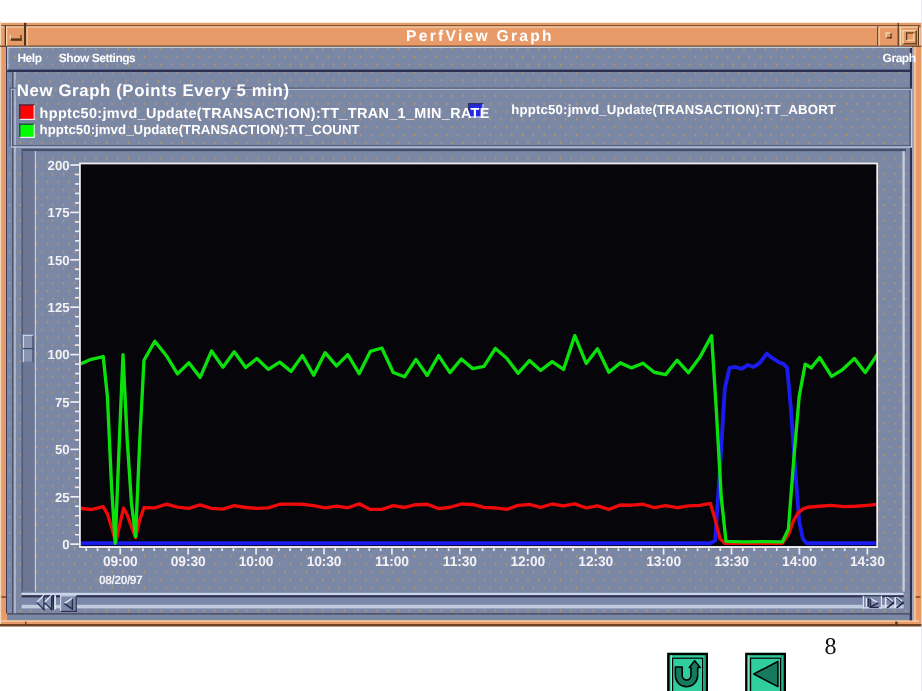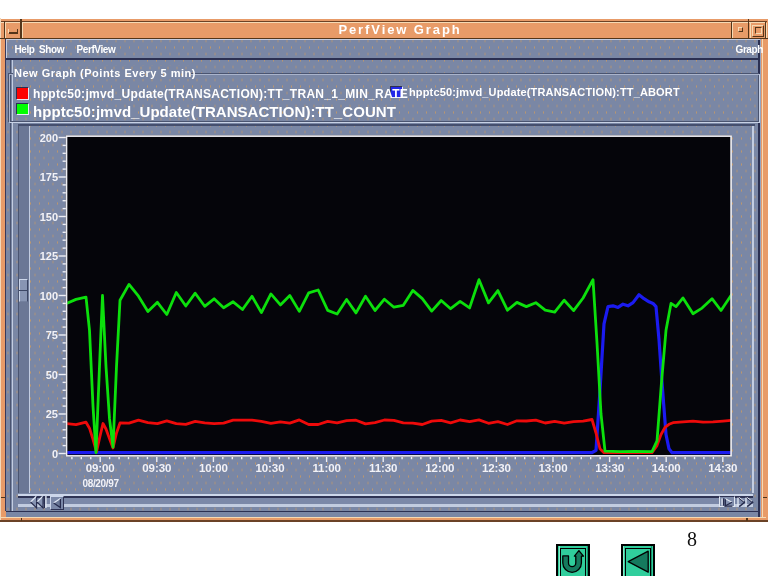--- a/index.html
+++ b/index.html
@@ -56,38 +56,38 @@
 
 <div class="abs txt" style="left:0;top:22px;width:800px;text-align:center;font-size:13px;letter-spacing:1.9px">PerfView Graph</div>
 
 <div class="abs" style="left:4.6px;top:39.3px;width:1.4px;height:472.1px;background:#39395a"></div>
 
 <div class="abs dots" style="left:6.1px;top:39.3px;width:752.3px;height:472.1px;background-color:#7a87a5"></div>
 
 <div class="abs" style="left:6px;top:39.3px;width:753.8px;height:19.6px;border-top:1.4px solid #c3cde1;border-left:1.4px solid #c3cde1"></div>
 <div class="abs" style="left:6px;top:58.2px;width:753.8px;height:1.7px;background:#2b3052"></div>
 <div class="abs txt" style="left:14.5px;top:43.5px;font-size:10px;letter-spacing:-0.4px">Help</div>
-<div class="abs txt" style="left:39px;top:43.5px;font-size:10px;letter-spacing:-0.4px">Show</div>
-<div class="abs txt" style="left:76.5px;top:43.5px;font-size:10px;letter-spacing:-0.4px">PerfView</div>
+<div class="abs txt" style="left:49px;top:43.5px;font-size:10px;letter-spacing:-0.4px">Show</div>
+<div class="abs txt" style="left:76.5px;top:43.5px;font-size:10px;letter-spacing:-0.4px">Settings</div>
 <div class="abs txt" style="left:735.5px;top:43.5px;font-size:10px;letter-spacing:-0.4px">Graph</div>
 
 <div class="abs" style="left:10.4px;top:60.3px;width:1.1px;height:451px;background:#4a5470"></div>
 <div class="abs" style="left:11.5px;top:60.3px;width:1.3px;height:451px;background:#c3cde1"></div>
 
 <div class="abs" style="left:8.2px;top:72.8px;width:750.6px;height:49.3px;border:1.2px solid #4a5470"></div>
 <div class="abs" style="left:9.4px;top:74px;width:750.6px;height:49.3px;border:1.2px solid #c7d1e5;border-top-color:#aab4cc;border-left-color:#aab4cc"></div>
 <div class="abs dots" style="left:12.8px;top:66px;width:178.6px;height:13px;background-color:#7a87a5"></div>
-<div class="abs txt" style="left:14px;top:66.5px;font-size:11px;letter-spacing:0.5px">New Graph (Points Every 5 min)</div>
+<div class="abs txt" style="left:14px;top:66.5px;font-size:14px;letter-spacing:0.5px">New Graph (Points Every 5 min)</div>
 
 <div class="abs" style="left:16px;top:87px;width:13.4px;height:12.6px;background:#fd0202;border-top:1.8px solid #2b3052;border-left:1.8px solid #2b3052;border-bottom:1.8px solid #e7ecf7;border-right:1.8px solid #e7ecf7"></div>
 <div class="abs" style="left:390px;top:85.6px;width:13.4px;height:12.6px;background:#2228e8;border-top:1.8px solid #2b3052;border-left:1.8px solid #2b3052;border-bottom:1.8px solid #e7ecf7;border-right:1.8px solid #e7ecf7"></div>
 <div class="abs" style="left:16px;top:102.8px;width:13.4px;height:12.6px;background:#02fd02;border-top:1.8px solid #2b3052;border-left:1.8px solid #2b3052;border-bottom:1.8px solid #e7ecf7;border-right:1.8px solid #e7ecf7"></div>
 <div class="abs txt" style="left:33px;top:87.2px;font-size:12px;letter-spacing:0.3px">hpptc50:jmvd_Update(TRANSACTION):TT_TRAN_1_MIN_RATE</div>
-<div class="abs txt" style="left:409px;top:85.8px;font-size:11px;letter-spacing:0.15px">hpptc50:jmvd_Update(TRANSACTION):TT_ABORT</div>
-<div class="abs txt" style="left:33px;top:103px;font-size:15px;letter-spacing:0.05px">hpptc50:jmvd_Update(TRANSACTION):TT_COUNT</div>
+<div class="abs txt" style="left:426px;top:85.8px;font-size:11px;letter-spacing:0.15px">hpptc50:jmvd_Update(TRANSACTION):TT_ABORT</div>
+<div class="abs txt" style="left:33px;top:103px;font-size:11px;letter-spacing:0.05px">hpptc50:jmvd_Update(TRANSACTION):TT_COUNT</div>
 
 <div class="abs" style="left:17.5px;top:124.4px;width:737px;height:1.3px;background:#454f6e"></div>
 
 <div class="abs" style="left:17.5px;top:125.7px;width:11px;height:367.8px;background:#6b7795;border-left:1.2px solid #4a5470"></div>
 <div class="abs" style="left:28.5px;top:125.7px;width:1.6px;height:367.8px;background:#c3cde1"></div>
 
 <div class="abs" style="left:18.7px;top:278.8px;width:9.4px;height:23.6px;background:#8895b3;border-top:1.3px solid #ccd6ea;border-left:1.3px solid #ccd6ea;border-bottom:1.4px solid #3c466444;border-right:1.4px solid #3c4664"></div>
 <div class="abs" style="left:18.7px;top:290.2px;width:9.4px;height:1.2px;background:#3c4664"></div>
 
 <div class="abs" style="left:752.4px;top:125.7px;width:2px;height:367.8px;background:#c3cde1"></div>

